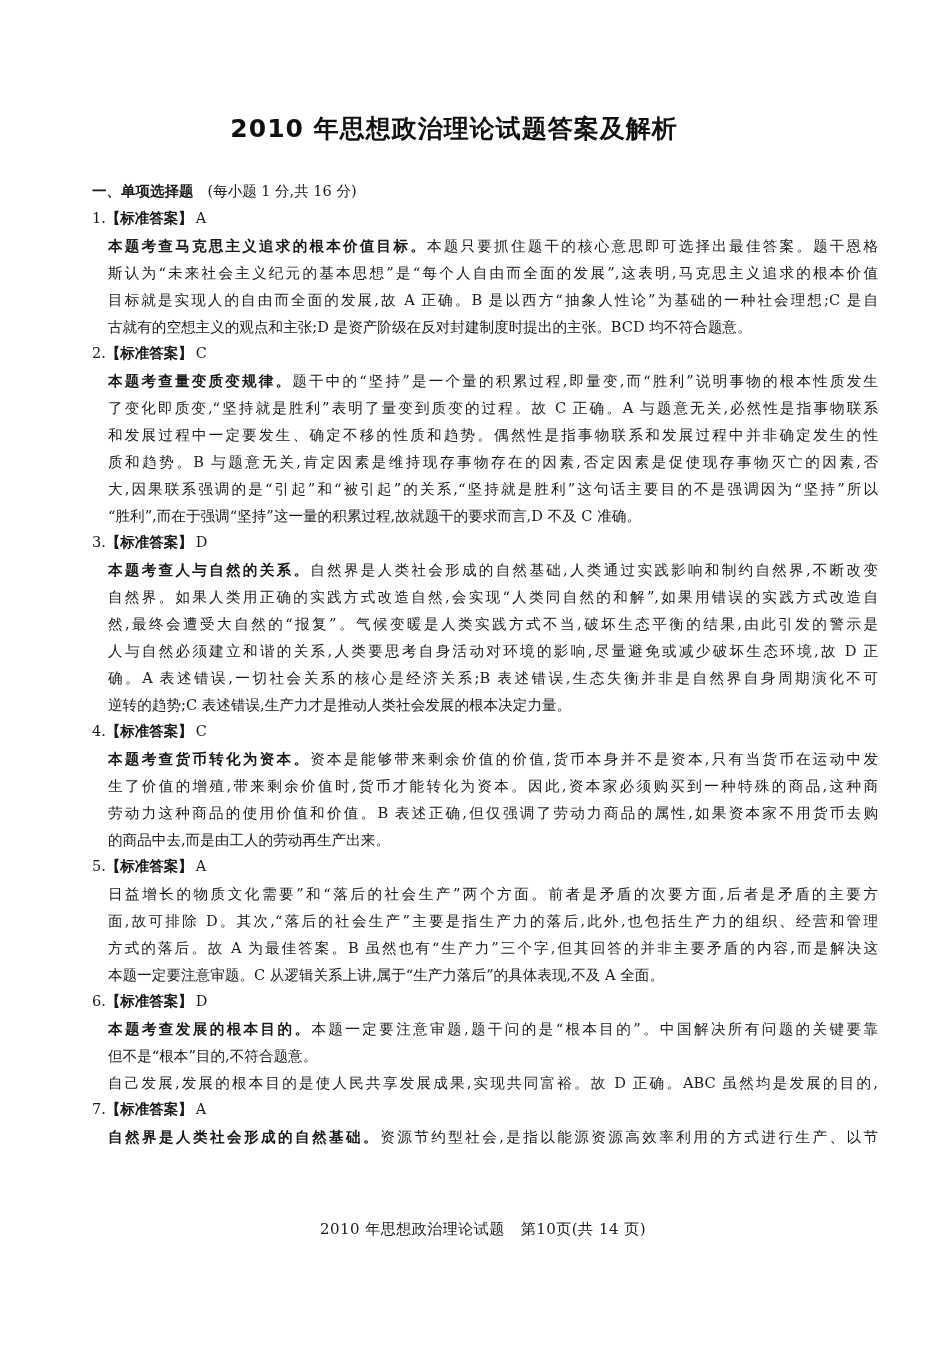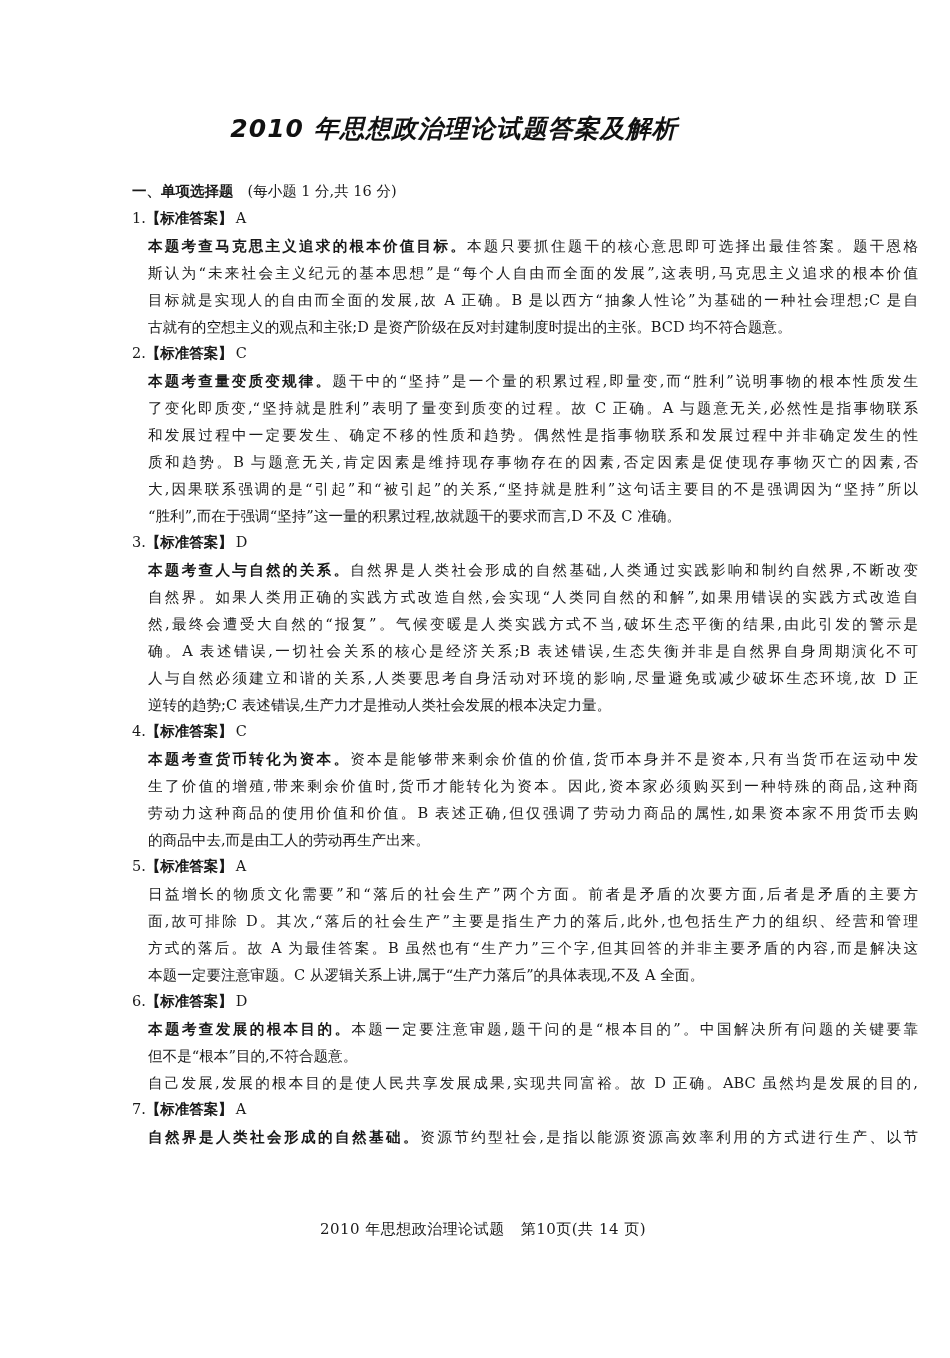--- a/index.html
+++ b/index.html
@@ -5,24 +5,24 @@
   html, body { margin: 0; padding: 0; background: #ffffff; }
   body {
     width: 950px; height: 1358px; position: relative; overflow: hidden;
     font-family: "DejaVu Serif", "Liberation Serif", serif;
     color: #1a1a1a;
   }
   .page-title {
     position: absolute; left: 0; top: 112px; width: 908px;
     text-align: center; font-size: 25px; font-weight: bold;
     font-family: "DejaVu Sans", "Liberation Sans", sans-serif;
-    letter-spacing: 1px; color: #111; font-style: italic;
+    letter-spacing: 1px; color: #111;
   }
   .content {
-    position: absolute; left: 92px; top: 178px; width: 787px; margin-left: 40px;
+    position: absolute; left: 92px; top: 178px; width: 787px;
   }
   .section-header {
     font-size: 14.5px; line-height: 27px; height: 27px;
     font-family: "DejaVu Sans", "Liberation Sans", sans-serif;
   }
   .section-header .sh-title { font-weight: bold; }
   .section-header .sh-note { margin-left: 14px; font-weight: normal; font-family: "DejaVu Serif", "Liberation Serif", serif; }
   .q-label {
     font-size: 14.5px; line-height: 27px; height: 27px; white-space: nowrap;
   }
@@ -74,22 +74,22 @@
           <span class="line">大,因果联系强调的是“引起”和“被引起”的关系,“坚持就是胜利”这句话主要目的不是强调因为“坚持”所以</span>
           <span class="line last">“胜利”,而在于强调“坚持”这一量的积累过程,故就题干的要求而言,D 不及 C 准确。</span>
         </div>
       </div>
       <div class="question">
         <div class="q-label"><span class="q-num">3.</span><span class="q-tag">【标准答案】</span><span class="q-ans">D</span></div>
         <div class="q-body">
           <span class="line"><span class="lead">本题考查人与自然的关系。</span><span>自然界是人类社会形成的自然基础,人类通过实践影响和制约自然界,不断改变</span></span>
           <span class="line">自然界。如果人类用正确的实践方式改造自然,会实现“人类同自然的和解”,如果用错误的实践方式改造自</span>
           <span class="line">然,最终会遭受大自然的“报复”。气候变暖是人类实践方式不当,破坏生态平衡的结果,由此引发的警示是</span>
+          <span class="line">人与自然必须建立和谐的关系,人类要思考自身活动对环境的影响,尽量避免或减少破坏生态环境,故 D 正</span>
           <span class="line">确。A 表述错误,一切社会关系的核心是经济关系;B 表述错误,生态失衡并非是自然界自身周期演化不可</span>
-          <span class="line">人与自然必须建立和谐的关系,人类要思考自身活动对环境的影响,尽量避免或减少破坏生态环境,故 D 正</span>
           <span class="line last">逆转的趋势;C 表述错误,生产力才是推动人类社会发展的根本决定力量。</span>
         </div>
       </div>
       <div class="question">
         <div class="q-label"><span class="q-num">4.</span><span class="q-tag">【标准答案】</span><span class="q-ans">C</span></div>
         <div class="q-body">
           <span class="line"><span class="lead">本题考查货币转化为资本。</span><span>资本是能够带来剩余价值的价值,货币本身并不是资本,只有当货币在运动中发</span></span>
           <span class="line">生了价值的增殖,带来剩余价值时,货币才能转化为资本。因此,资本家必须购买到一种特殊的商品,这种商</span>
           <span class="line">劳动力这种商品的使用价值和价值。B 表述正确,但仅强调了劳动力商品的属性,如果资本家不用货币去购</span>
           <span class="line last">的商品中去,而是由工人的劳动再生产出来。</span>

